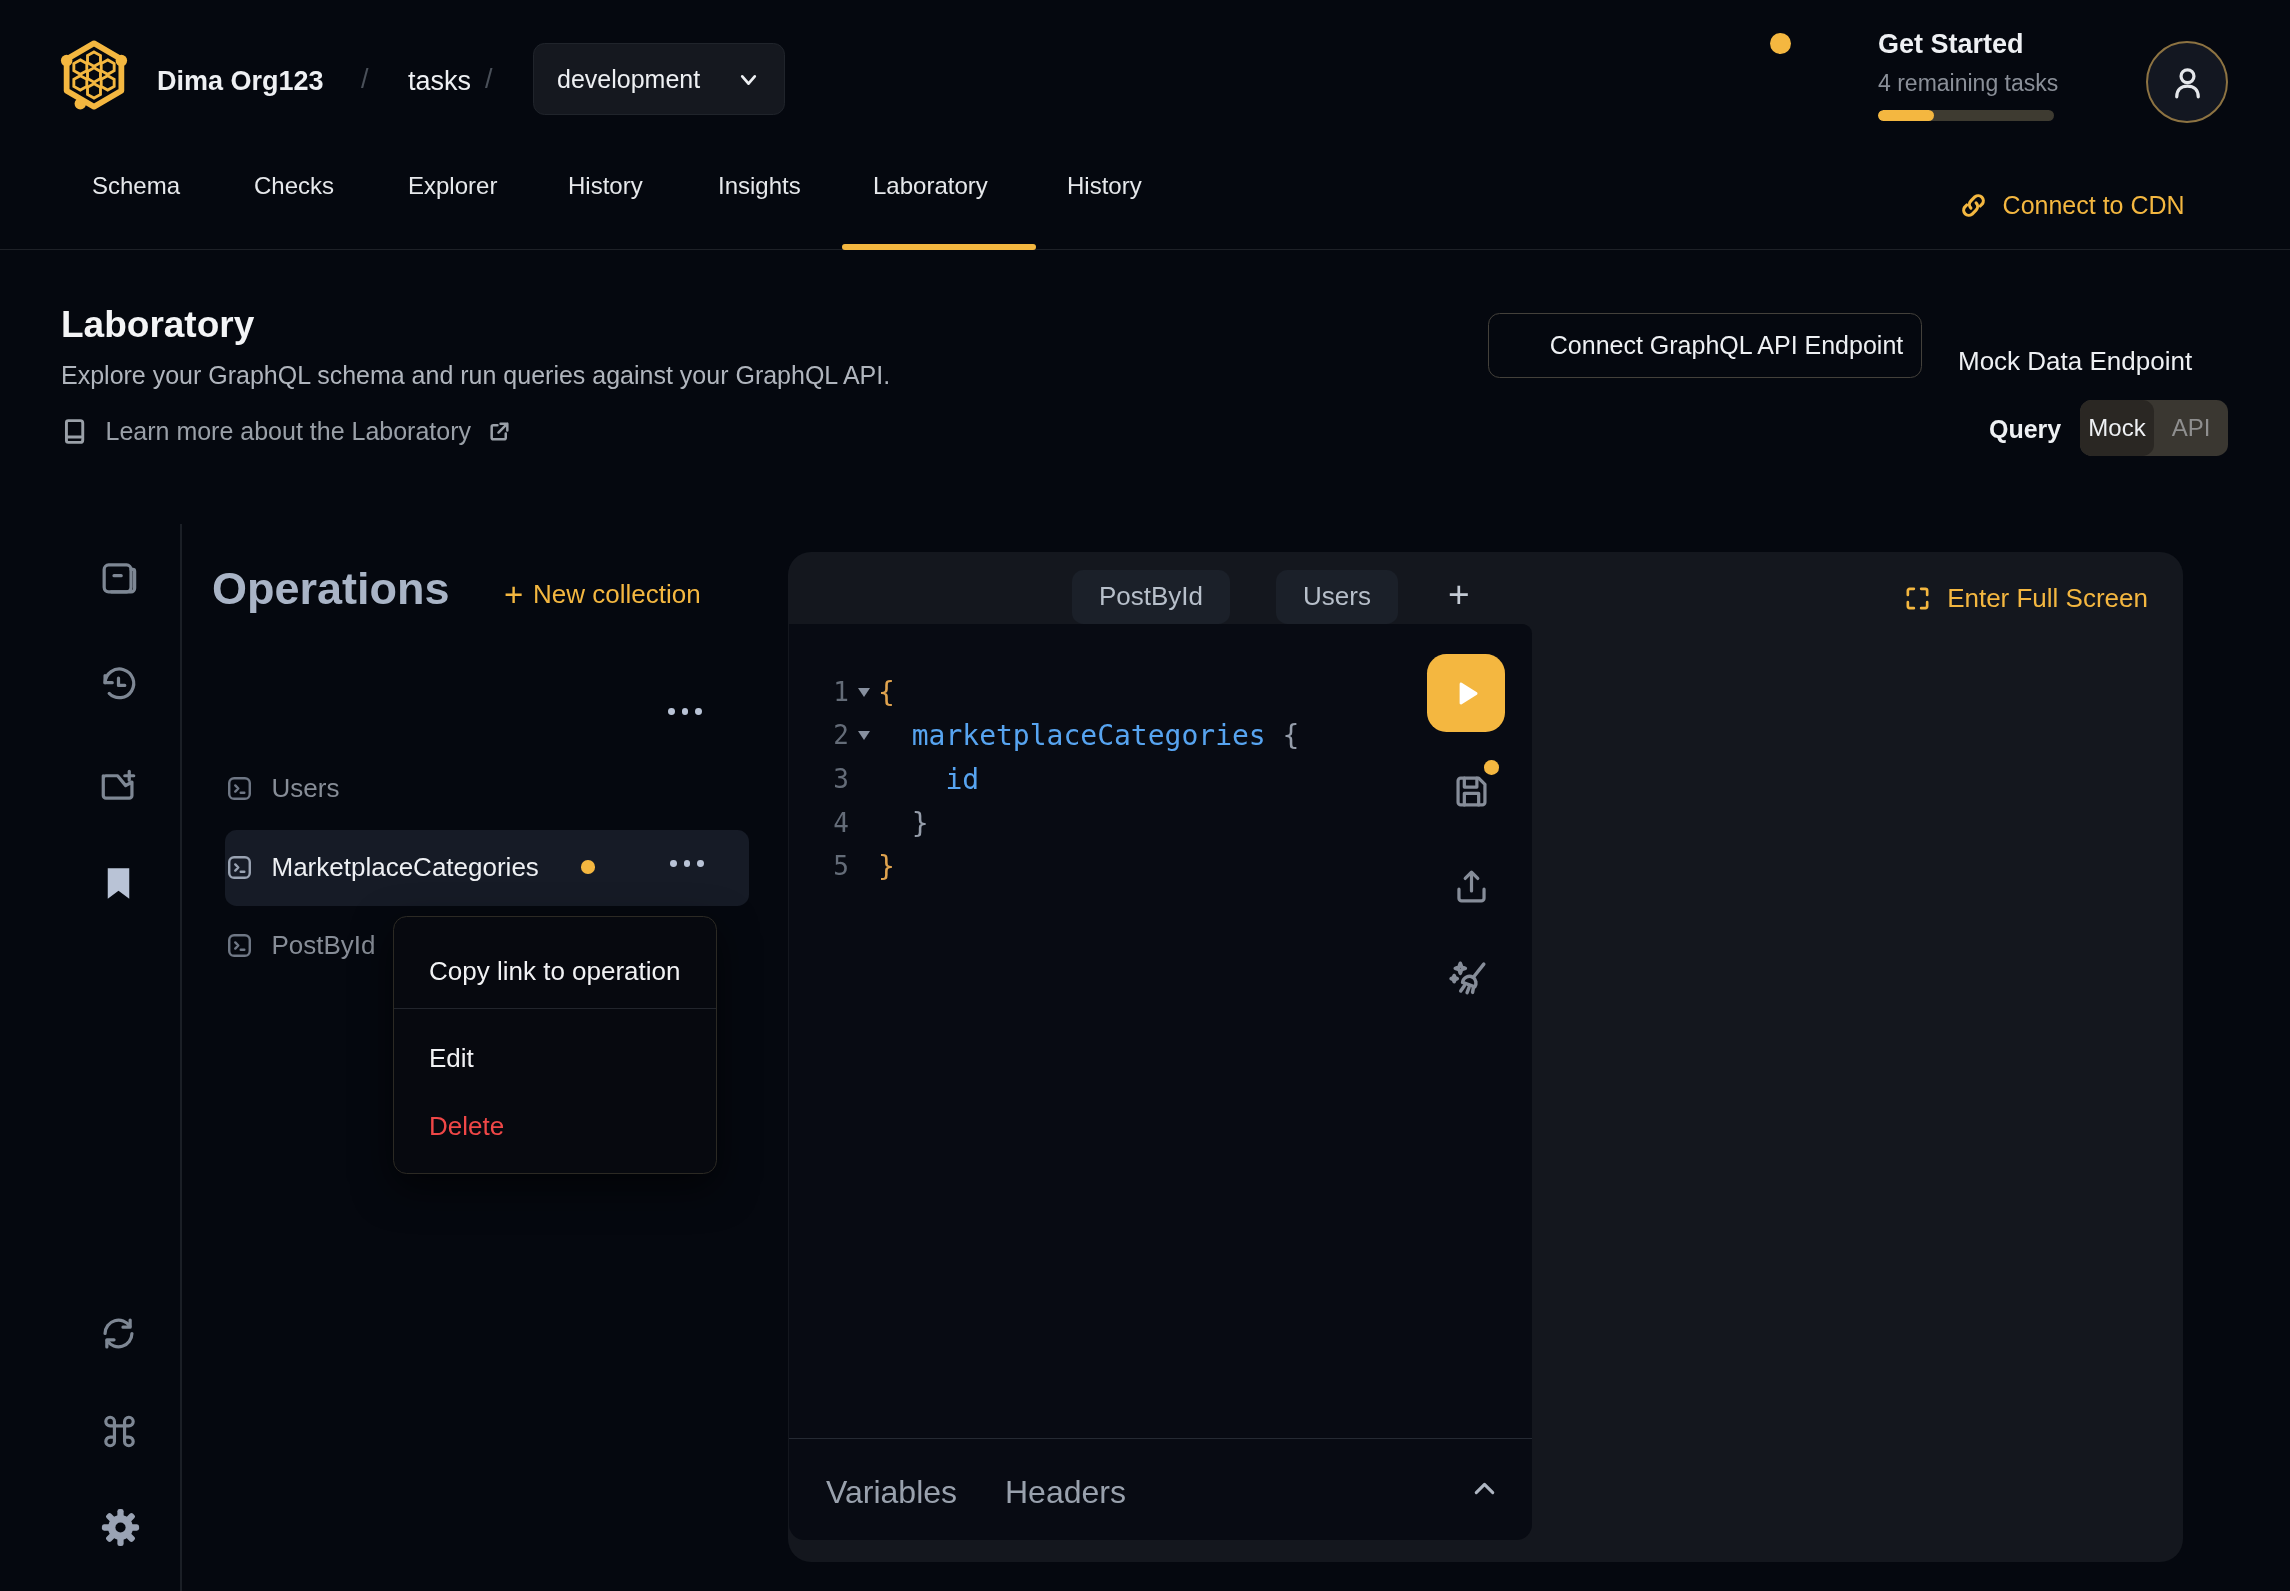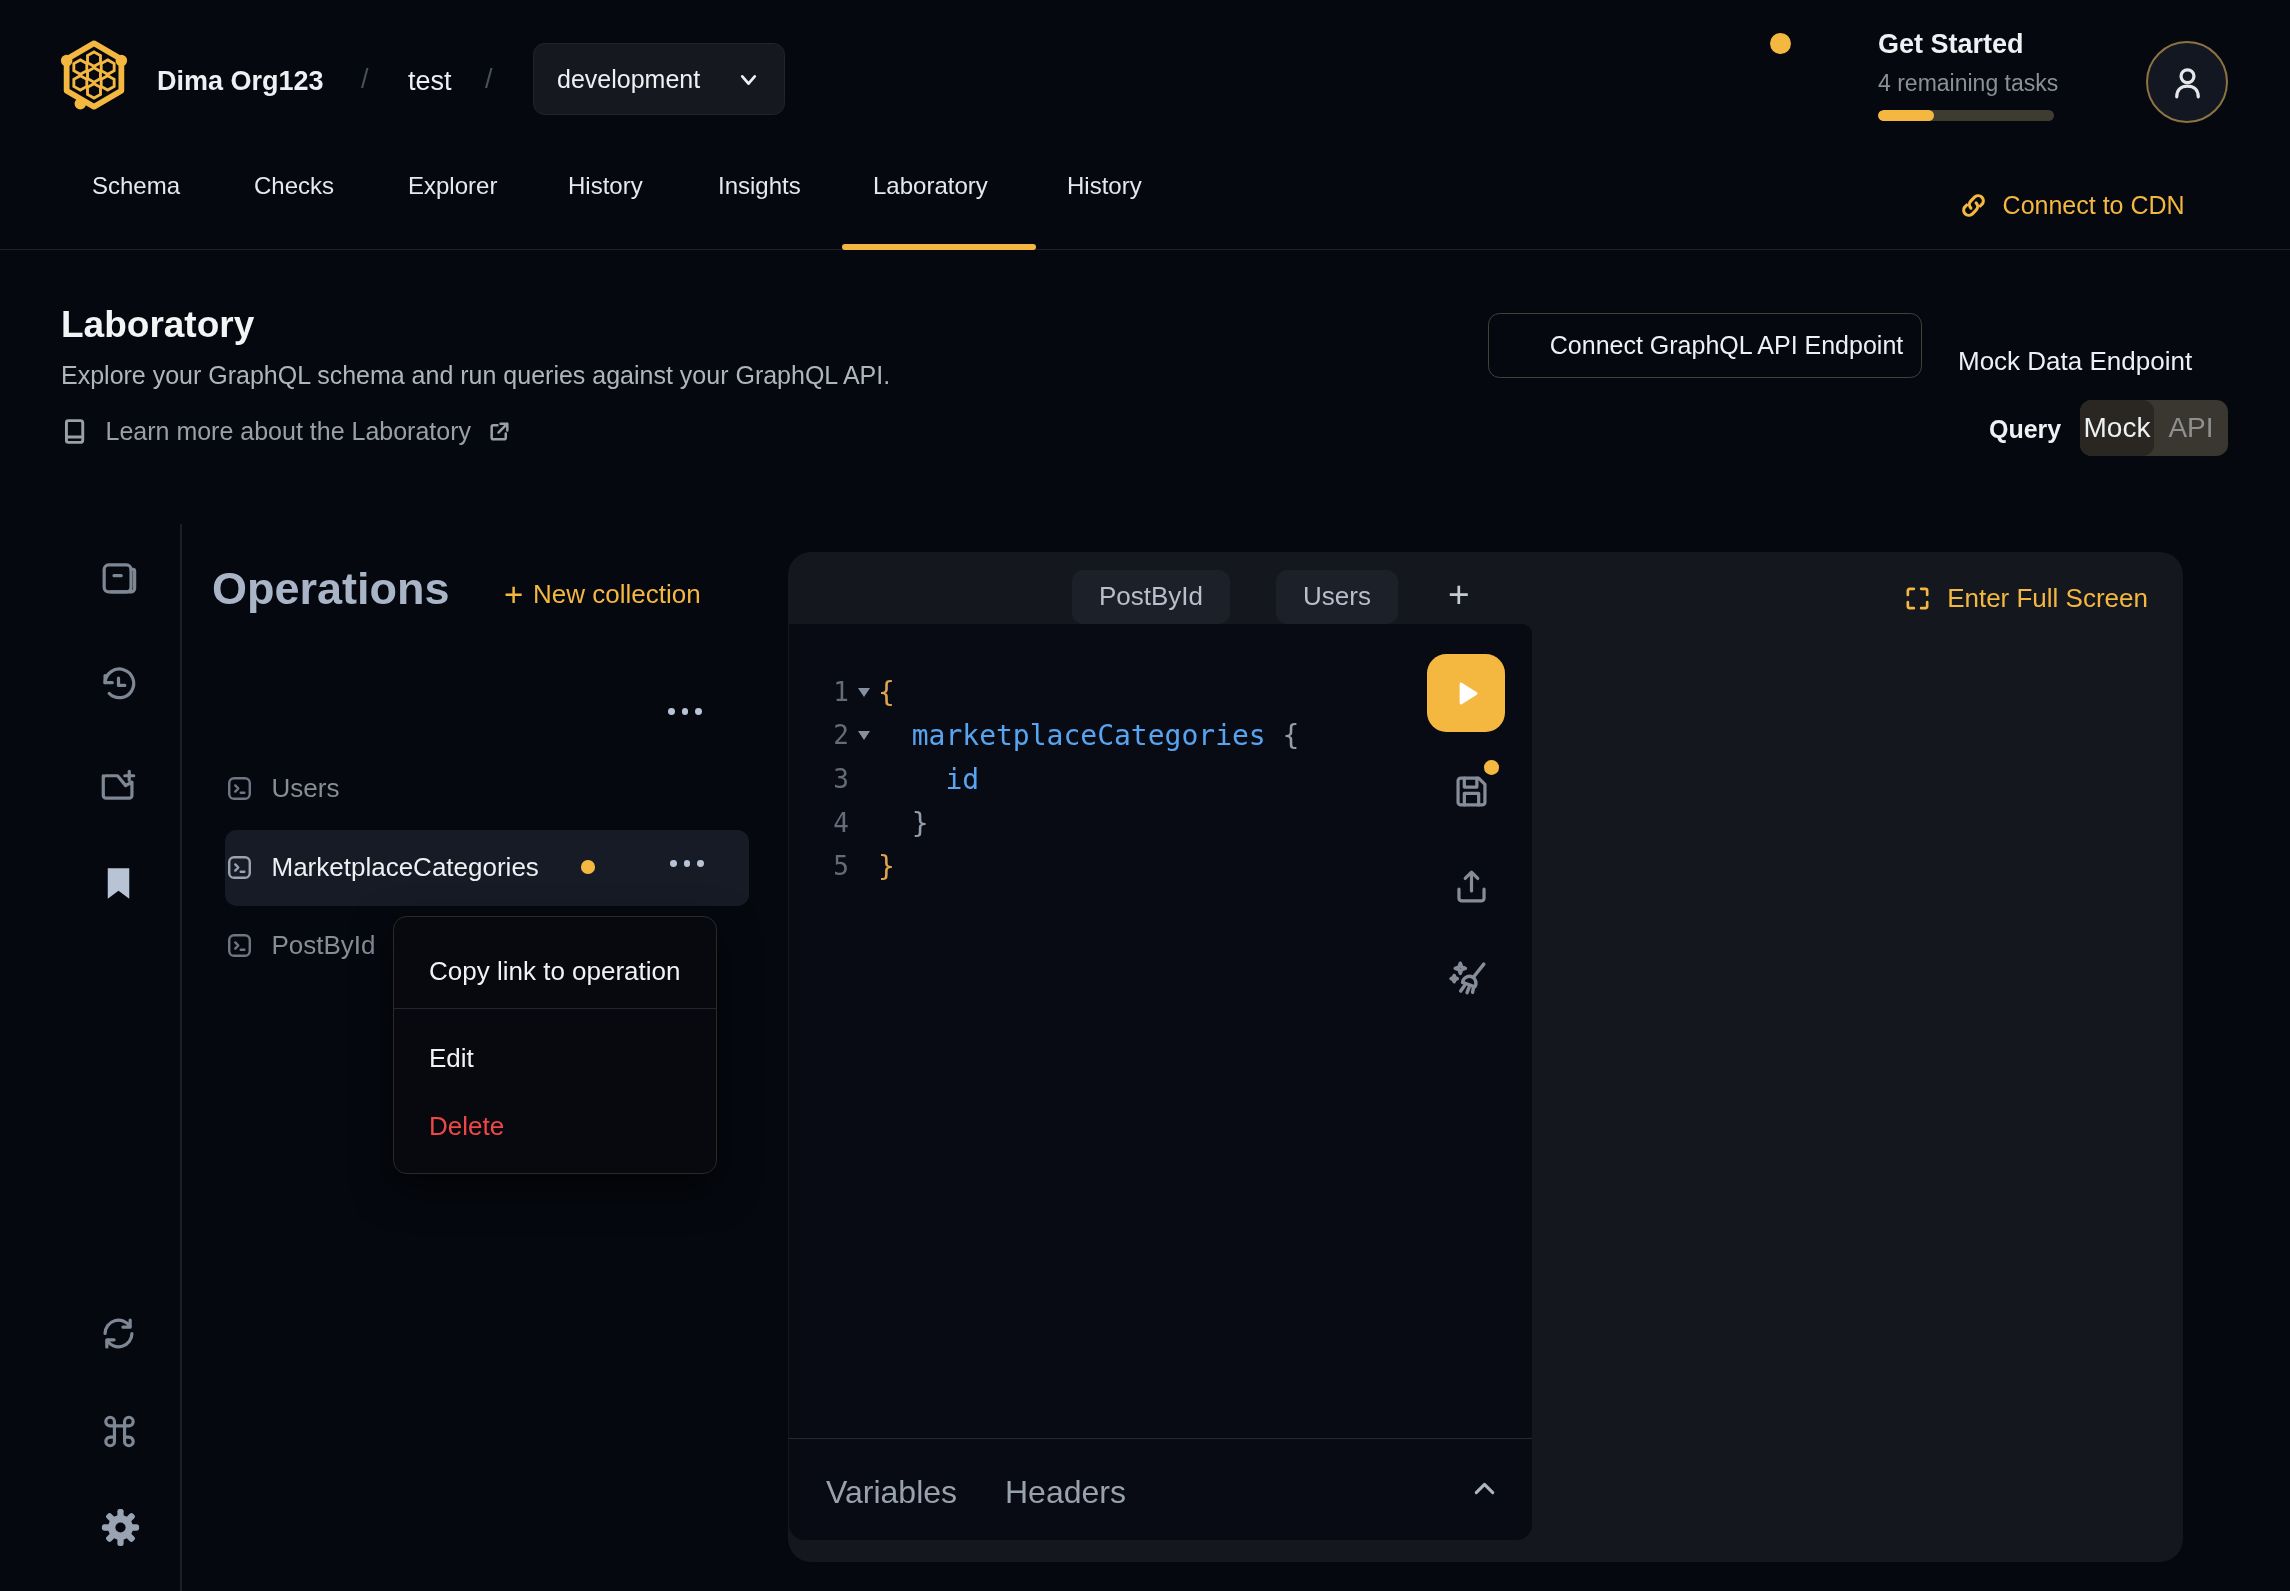--- a/index.html
+++ b/index.html
@@ -46,21 +46,21 @@
   
   .pg-title{left:61px;top:304px;font-size:37px;font-weight:bold;color:#f3f4f6;}
   .pg-desc{left:61px;top:361px;font-size:25px;color:#b0b5bd;}
   .learn{left:61px;top:417px;display:flex;align-items:center;gap:15.5px;color:#9aa0a8;font-size:25px;cursor:pointer;}
   .connect-btn{left:1488px;top:313px;width:434px;height:65px;border:1px solid #44413b;border-radius:11.6px;
        display:flex;align-items:center;justify-content:center;font-size:25px;color:var(--text);cursor:pointer;padding-left:43px;}
   .mock-btn{left:1958px;top:330px;font-size:26px;color:var(--text);cursor:pointer;margin-top:16px;}
   .query-lbl{left:1989px;top:415px;font-size:25px;font-weight:bold;color:var(--text);}
   .qtoggle{left:2080px;top:400px;width:148px;height:56px;background:#3a3731;border-radius:11.6px;
        display:flex;align-items:stretch;overflow:hidden;}
-  .qtoggle .opt{flex:1;display:flex;align-items:center;justify-content:center;font-size:28px;cursor:pointer;color:#8f8f8f;}
+  .qtoggle .opt{flex:1;display:flex;align-items:center;justify-content:center;font-size:24px;cursor:pointer;color:#8f8f8f;}
   .qtoggle .opt.sel{background:#2a2723;border-radius:11.6px;color:var(--text);}
 
   
   .rail-div{left:180px;top:524px;width:1.9px;height:1067px;background:#1b1f26;}
   .rail-ic{position:absolute;left:97px;width:43px;height:43px;color:var(--icon);cursor:pointer;}
 
   
   .ops-title{left:212px;top:563px;font-size:45px;font-weight:bold;color:var(--opstitle);}
   .newcol{left:504px;top:578px;display:flex;align-items:center;gap:9.7px;color:var(--accent);cursor:pointer;}
   .newcol .plus{font-size:33px;line-height:33px;}
@@ -128,21 +128,21 @@
         <path d="M31 51 l9 5 v10 l-9 5 l-9 -5 v-10 Z"></path>
         <path d="M31 29 l9 5 v10 l-9 5 l-9 -5 v-10 Z"></path>
       </g>
       <circle cx="12" cy="30" r="8" fill="#f4b740"></circle>
       <circle cx="88" cy="30" r="8" fill="#f4b740"></circle>
       <circle cx="31" cy="90" r="8" fill="#f4b740"></circle>
     </svg>
   </div>
   <div class="abs crumb-org">Dima Org123</div>
   <div class="abs crumb-sep1">/</div>
-  <div class="abs crumb-proj">test</div>
+  <div class="abs crumb-proj">tasks</div>
   <div class="abs crumb-sep2">/</div>
   <div class="abs env-btn">
     <span class="lbl">development</span>
     <span>
       <svg width="25" height="25" viewBox="0 0 24 24">
           <polyline points="6,9 12,16 18,9" class="ic-stroke" style="stroke-width:2.6"></polyline>
         </svg>
     </span>
   </div>
   <div class="abs latest-dot"></div>

